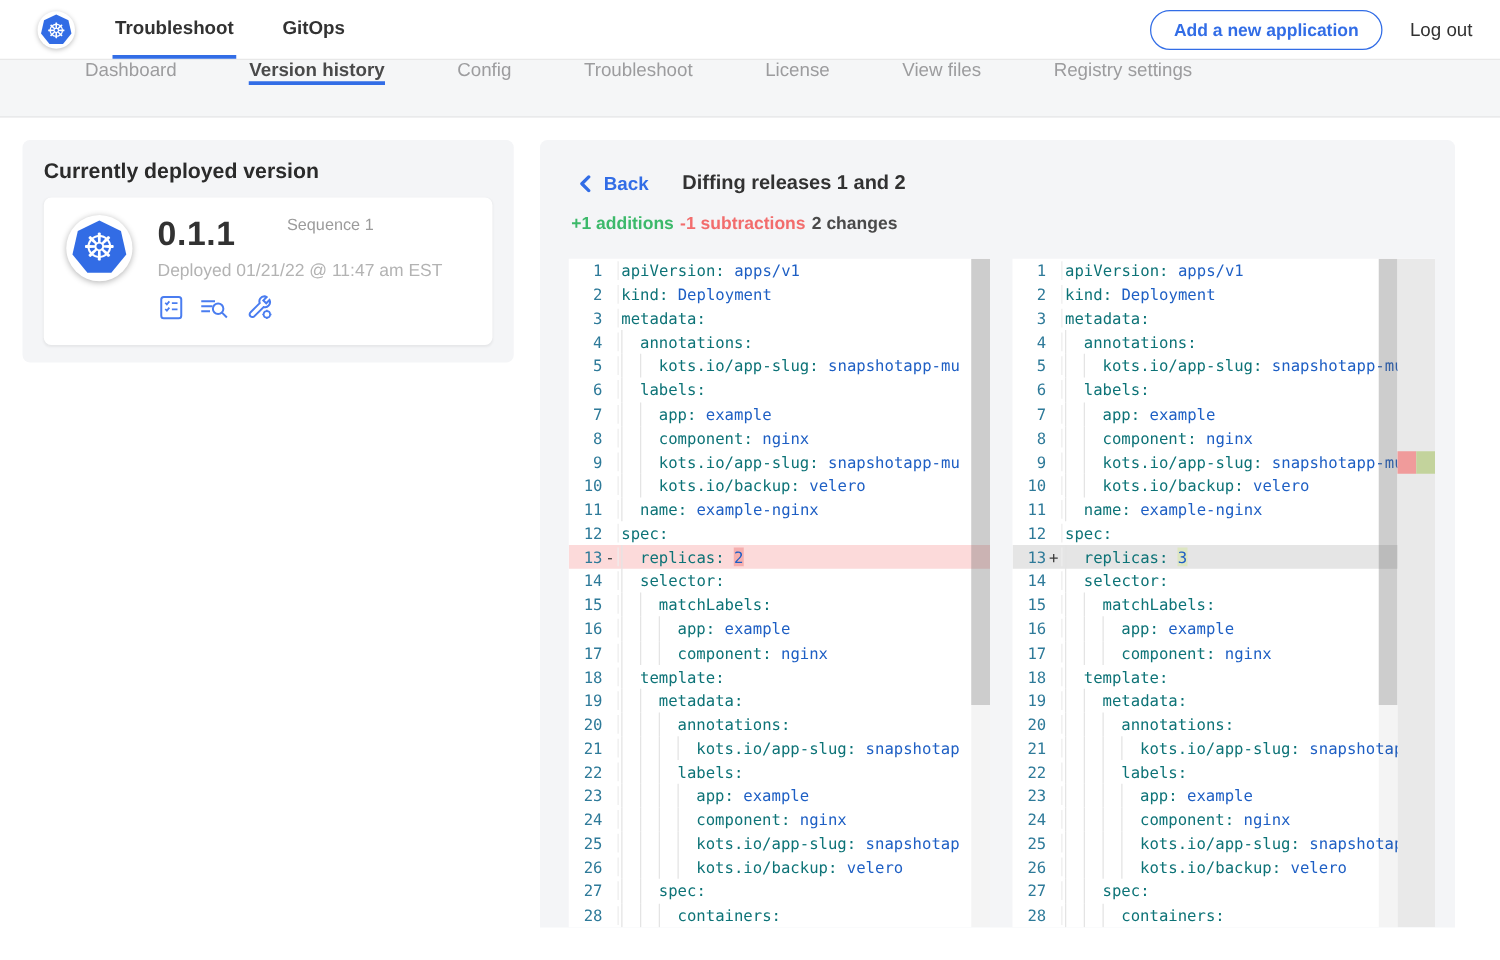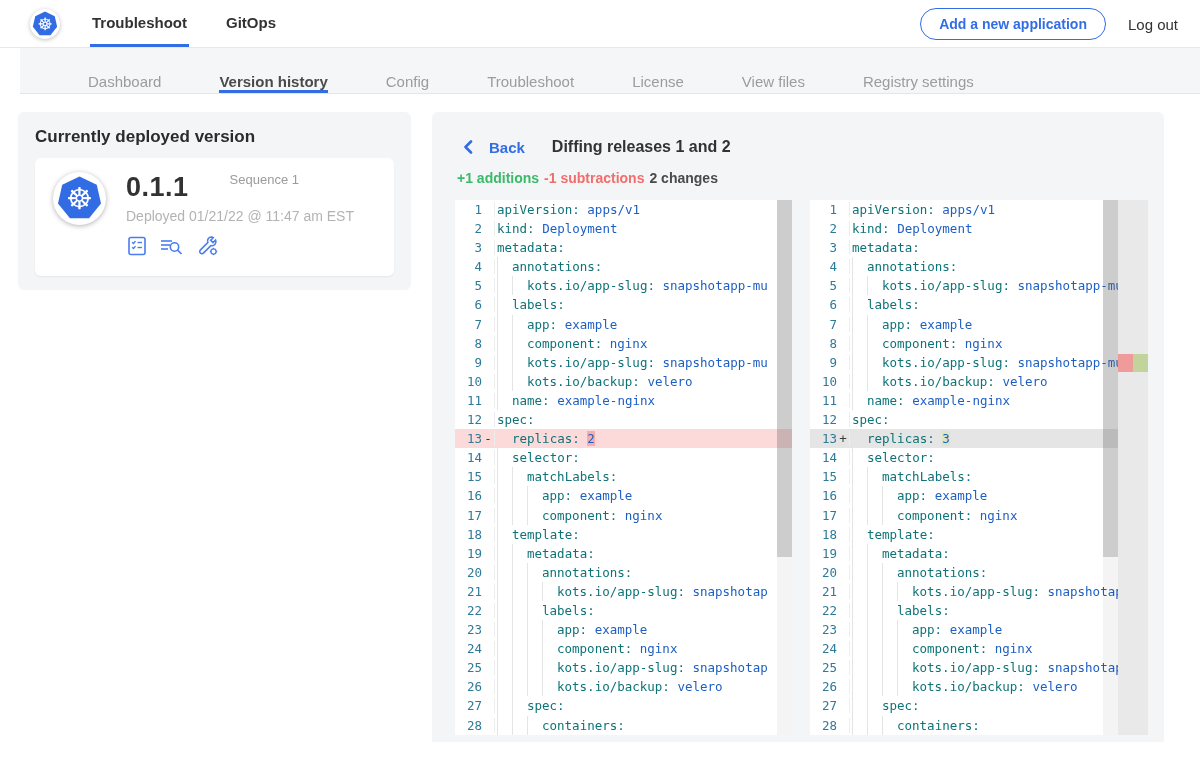--- a/index.html
+++ b/index.html
@@ -18,21 +18,21 @@
   .toptab { display:flex; align-items:center; padding:0 2px; margin-right:35px; font-size:15px;
     font-weight:bold; color:#323232; border-bottom:3px solid transparent; cursor:pointer; }
   .toptab.active { border-bottom-color:#326de6; }
   .topnav-right { position:absolute; right:22px; top:0; height:48px; display:flex; align-items:center; gap:22px; }
   .add-app-btn { border:1px solid #326de6; background:#fff; color:#326de6; font-weight:bold;
     font-size:14px; border-radius:17px; padding:7px 18px; font-family:inherit; cursor:pointer; }
   .logout { font-size:15px; color:#323232; cursor:pointer; }
 
   
   .subnav { height:46px; background:#f5f6f7; border-bottom:1px solid #e5e6e7; display:flex;
-    align-items:flex-end; padding-left:68px;margin-left:20px; }
+    align-items:flex-start; padding-left:68px; }
   .subtab { display:flex; align-items:center; margin-right:58px; font-size:15px; color:#9c9c9e;
     border-bottom:3px solid transparent; cursor:pointer; }
   .subtab.active { color:#4a4a4a; font-weight:bold; border-bottom-color:#326de6; }
 
   
   .main { position:relative; width:1200px; height:674px; }
 
   
   .dep-card { position:absolute; left:18px; top:18px; width:393px; height:178px;
     background:#f4f5f7; border-radius:6px; padding:15px 17px; }
@@ -49,31 +49,31 @@
   .dep-version { font-size:27px; font-weight:bold; color:#323232; letter-spacing:.5px; }
   .dep-seq { font-size:13px; color:#9b9b9b;margin-left:24px; }
   .dep-date { margin-top:5px; font-size:14px; color:#b3b3b3; }
   .dep-icons { margin-top:10px; display:flex; align-items:center; gap:11px; }
   .dep-icons svg { cursor:pointer; }
 
   
   .diff-card { position:absolute; left:432px; top:18px; width:732px; height:630px;
     background:#f4f5f7; border-radius:6px 6px 0 0; overflow:hidden; }
   .diff-head { display:flex; align-items:center; margin:26px 0 0 31px; gap:27px; }
-  .back-link { display:flex; align-items:center; gap:16px; color:#326de6; font-size:15px;
+  .back-link { display:flex; align-items:center; gap:10px; color:#326de6; font-size:15px;
     font-weight:bold; cursor:pointer; }
   .diff-title { font-size:16px; font-weight:bold; color:#323232; }
   .diff-stats { margin:14px 0 0 25px; font-size:14px; display:flex; align-items:baseline; gap:5px; }
   .st-add { color:#3cb96a; font-weight:bold; }
   .st-sub { color:#f26d6d; font-weight:bold; }
   .st-chg { color:#4a4a4a; font-weight:bold; }
   .st-file { color:#9d9d9d; font-size:15.5px; margin-left:6px; font-weight:normal; }
 
   
-  .panes { position:absolute; left:0; top:88px; width:732px; height:535px; }
+  .panes { position:absolute; left:0; top:95px; width:732px; height:535px; }
   .pane { position:absolute; top:0; height:535px; background:#fff; overflow:hidden; }
   .pane-left  { left:23px;  width:337px; }
   .pane-right { left:378px; width:338px; }
   .pane-code { position:absolute; inset:0; font-family:"DejaVu Sans Mono", monospace;
     font-size:12.5px; }
   .cl { height:19.1px; line-height:19.1px; white-space:pre; width:100%; }
   .ln { display:inline-block; width:27px; text-align:right; color:#2e7a99; }
   .mk { display:inline-block; width:12px; text-align:center; color:#3a3a3a; }
   .ct { white-space:pre; border-left:1px solid #ededed; padding-left:2px; }
   .g  { display:inline-block; width:15px; height:19.1px; border-left:1px solid #e4e4e4; vertical-align:top; }

